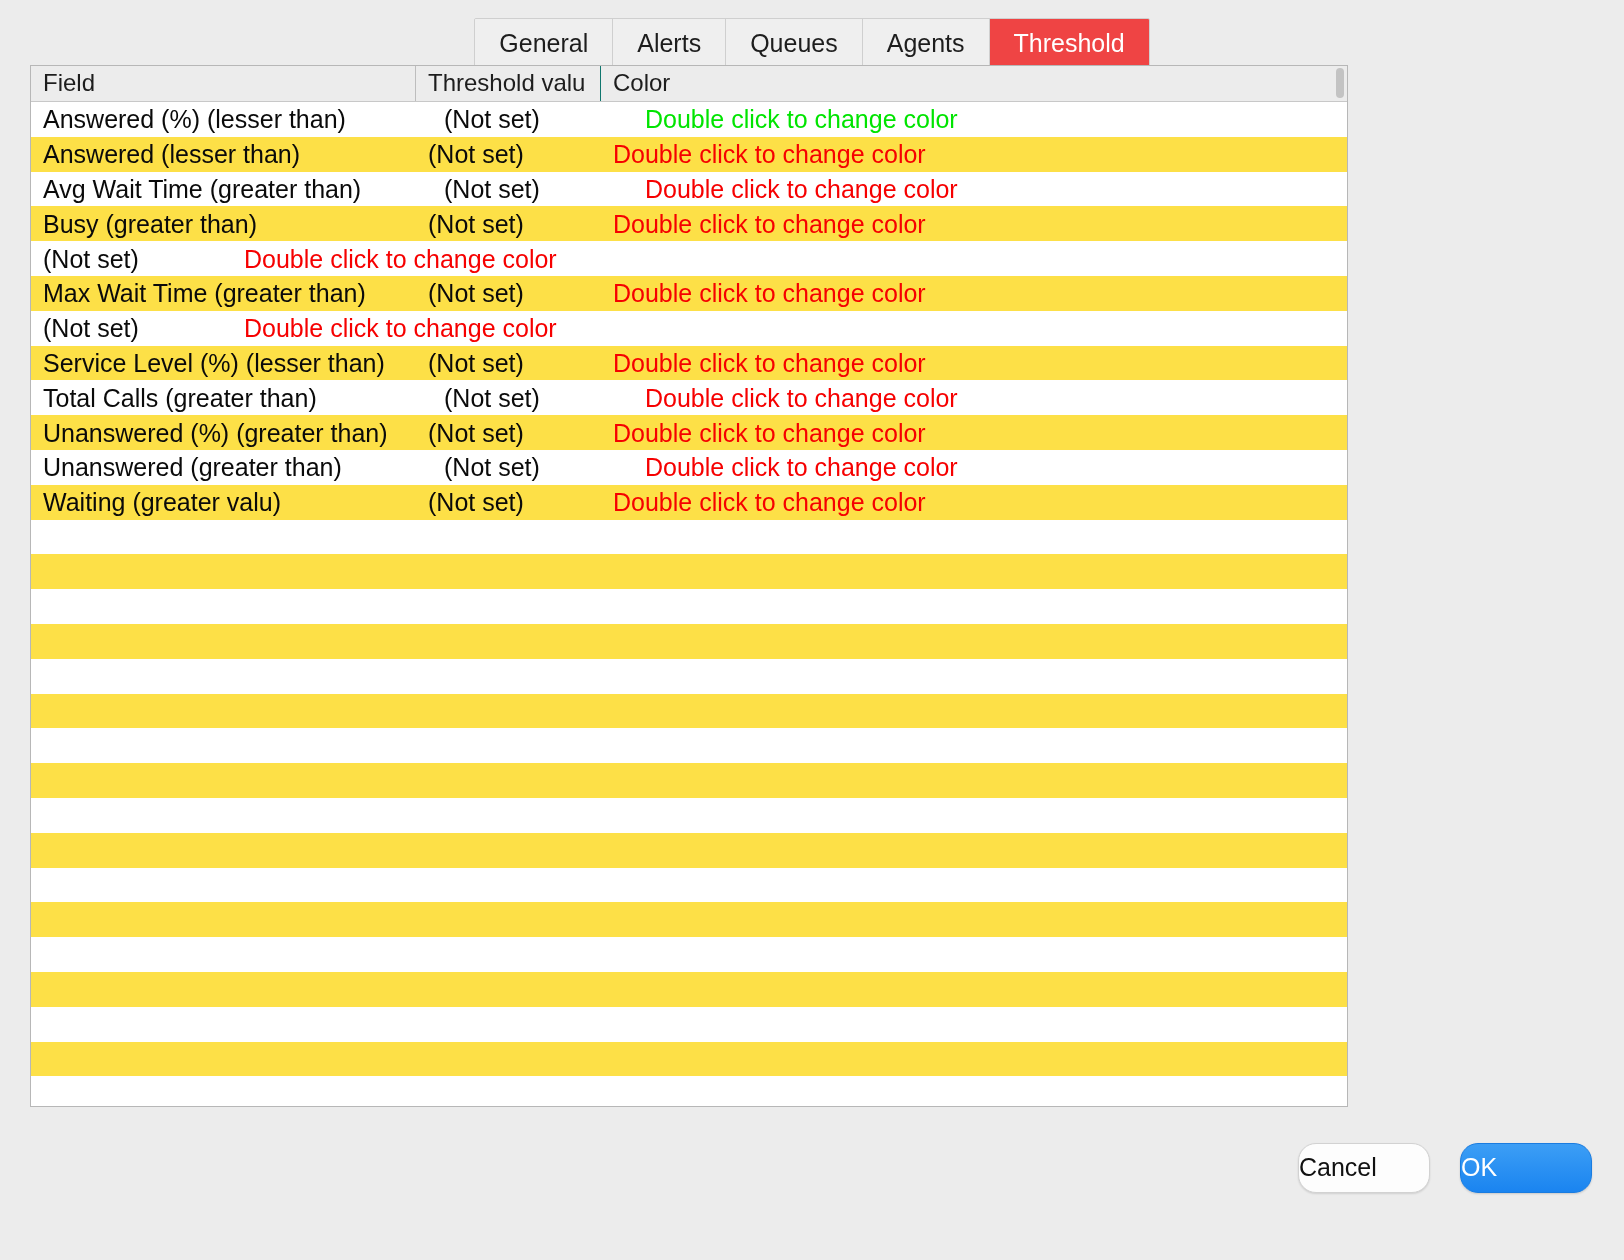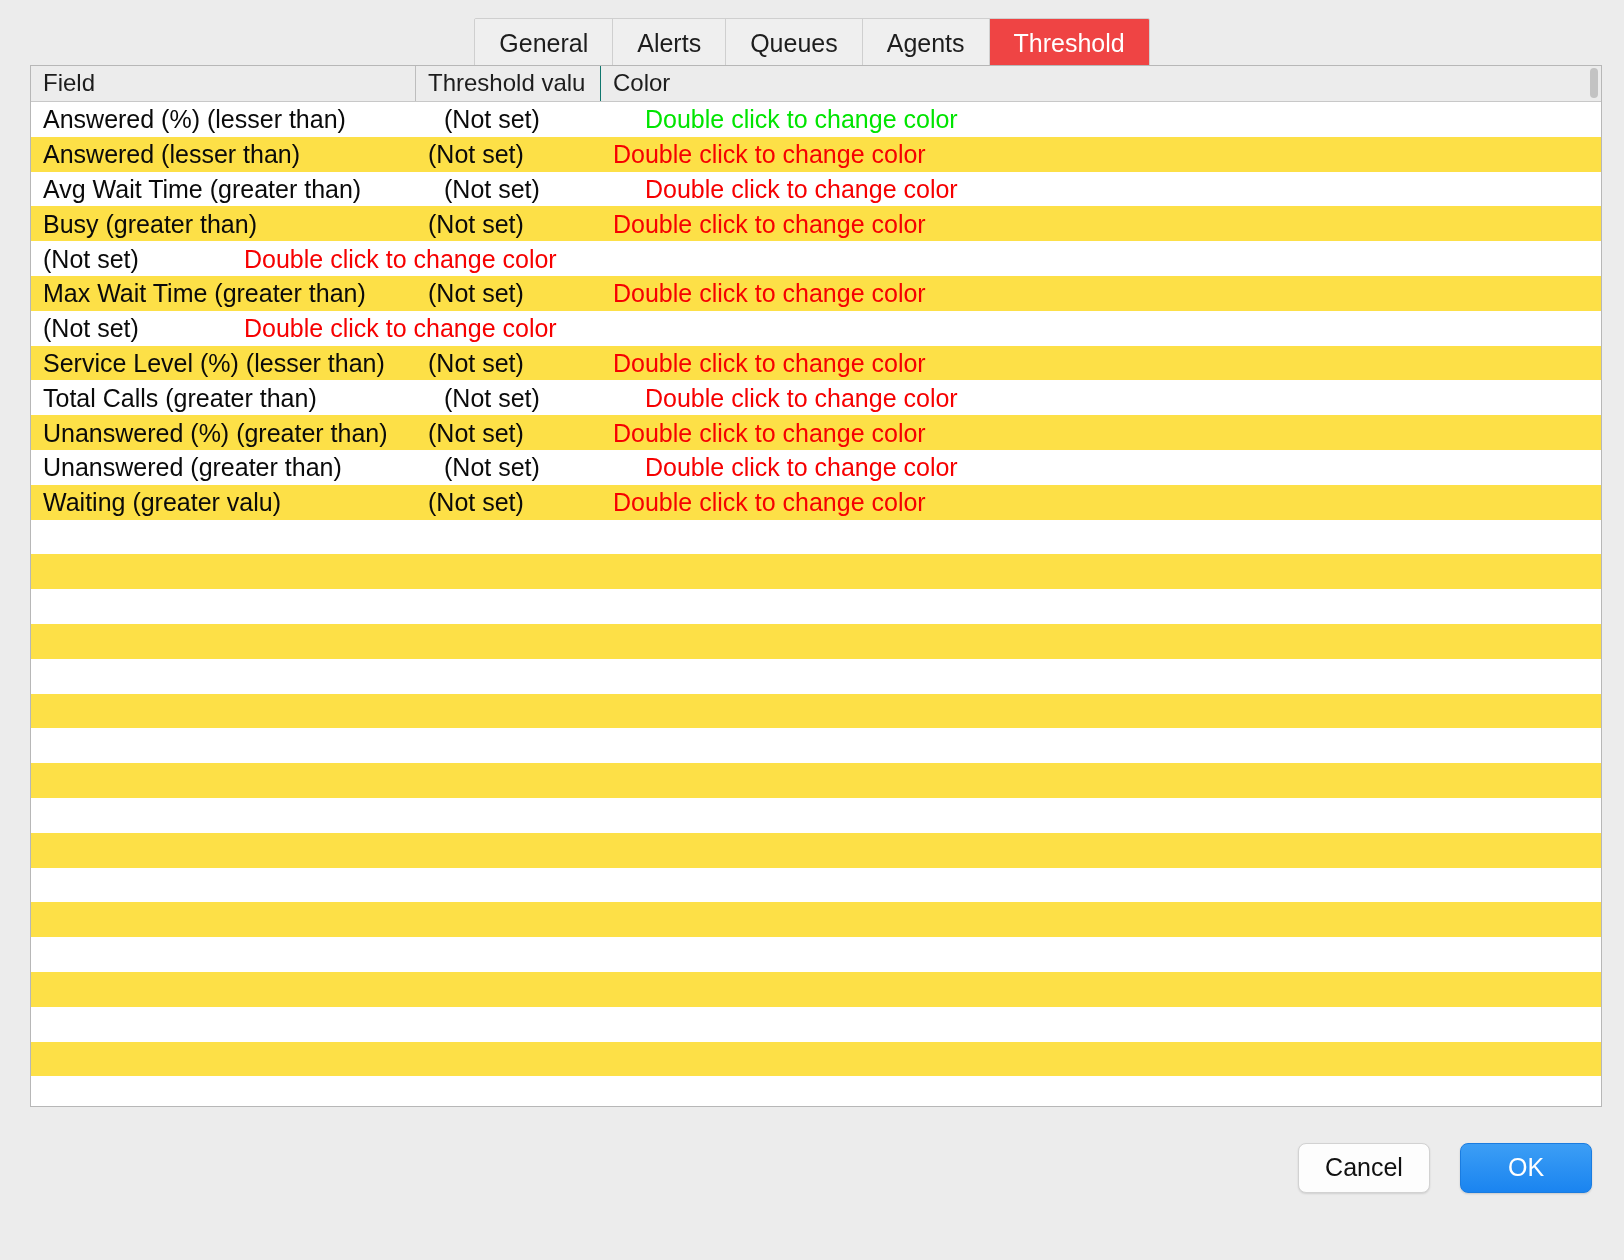--- a/index.html
+++ b/index.html
@@ -53,21 +53,21 @@
   .tab.selected {
     background: #ef4444;
     color: #ffffff;
   }
 
   
   .tablewrap {
     position: absolute;
     left: 30px;
     top: 65px;
-    width: 1572px;
+    width: 1318px;
     height: 1042px;
     background: #ffffff;
     border: 1px solid #b7b7b7;
     box-sizing: border-box;
     overflow: hidden;
   }
   .thead {
     display: flex;
     height: 36px;
     background: #ececec;
@@ -136,23 +136,22 @@
   .btnrow {
     position: absolute;
     right: 32px;
     top: 36px;
     display: flex;
     gap: 30px;
   }
   .btn {
     font-size: 25px;
     line-height: 28px;
-    border-radius: 8px;
+    border-radius: 18px;
     padding: 9px 0 11px 0;
-    text-align: center;
     cursor: default;
     box-sizing: border-box;
     font-family: "Liberation Sans", sans-serif;
   }
   .btn.cancel {
     width: 132px;
     background: #fdfdfd;
     color: #111111;
     border: 1px solid #d2d2d2;
     box-shadow: 0 1px 2px rgba(0,0,0,0.12);

